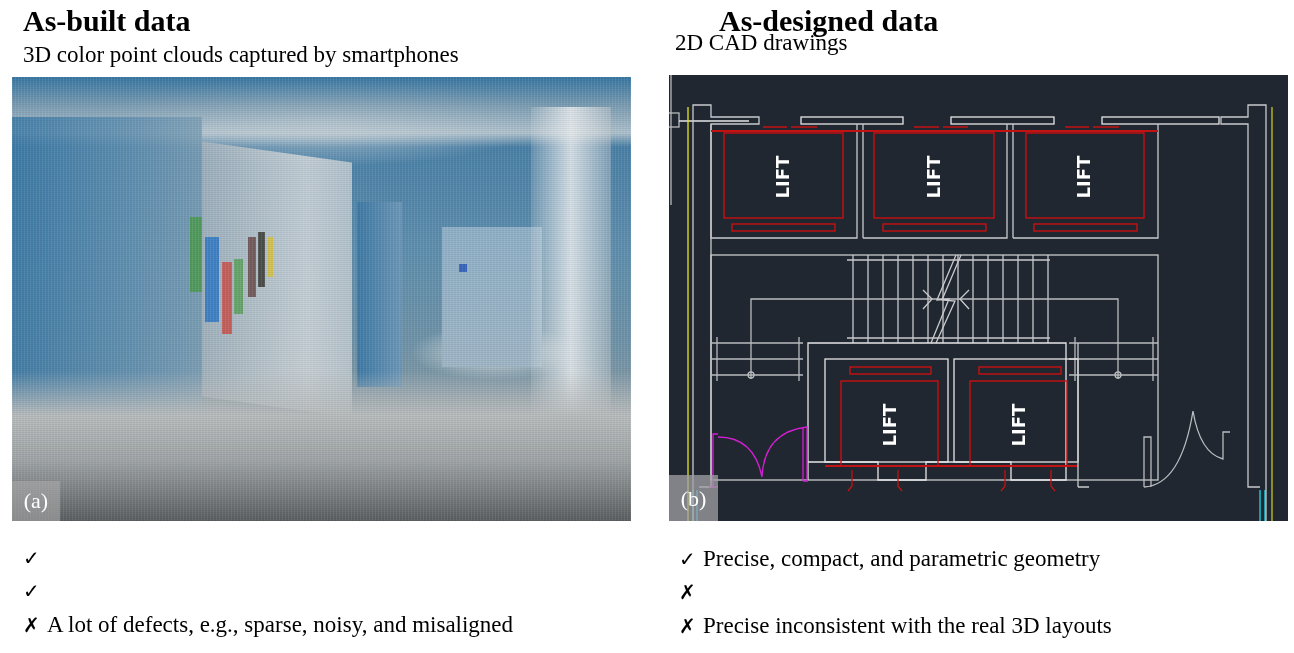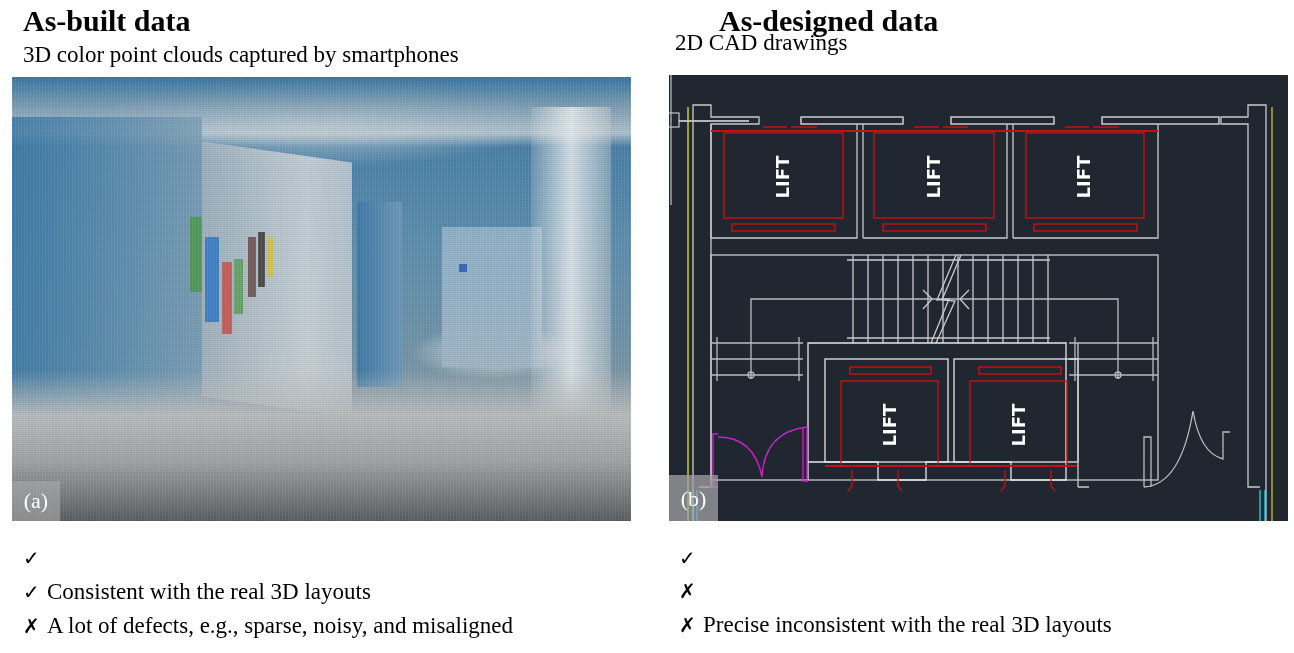--- a/index.html
+++ b/index.html
@@ -112,21 +112,20 @@
     <div class="pc-noise"></div>
     <div class="fig-label">(a)</div>
   </div>
 
   <div class="bullets">
     <div class="bullet">
       <span class="mark">✓</span>
     </div>
     <div class="bullet">
       <span class="mark">✓</span>
-      <span>Consistent with the real 3D layouts</span>
     </div>
     <div class="bullet">
       <span class="mark">✗</span>
       <span>A lot of defects, e.g., sparse, noisy, and misaligned</span>
     </div>
   </div>
 </div>
 
 <div class="panel panel-right">
   <div class="title">As-designed data</div>
@@ -229,20 +228,21 @@
         <text x="0" y="0" transform="translate(227 350) rotate(-90)">LIFT</text>
         <text x="0" y="0" transform="translate(356 350) rotate(-90)">LIFT</text>
       </g>
     </svg>
     <div class="fig-label">(b)</div>
   </div>
 
   <div class="bullets">
     <div class="bullet">
       <span class="mark">✓</span>
+      <span>Precise, compact, and parametric geometry</span>
     </div>
     <div class="bullet">
       <span class="mark">✗</span>
     </div>
     <div class="bullet">
       <span class="mark">✗</span>
       <span>Precise inconsistent with the real 3D layouts</span>
     </div>
   </div>
 </div>

